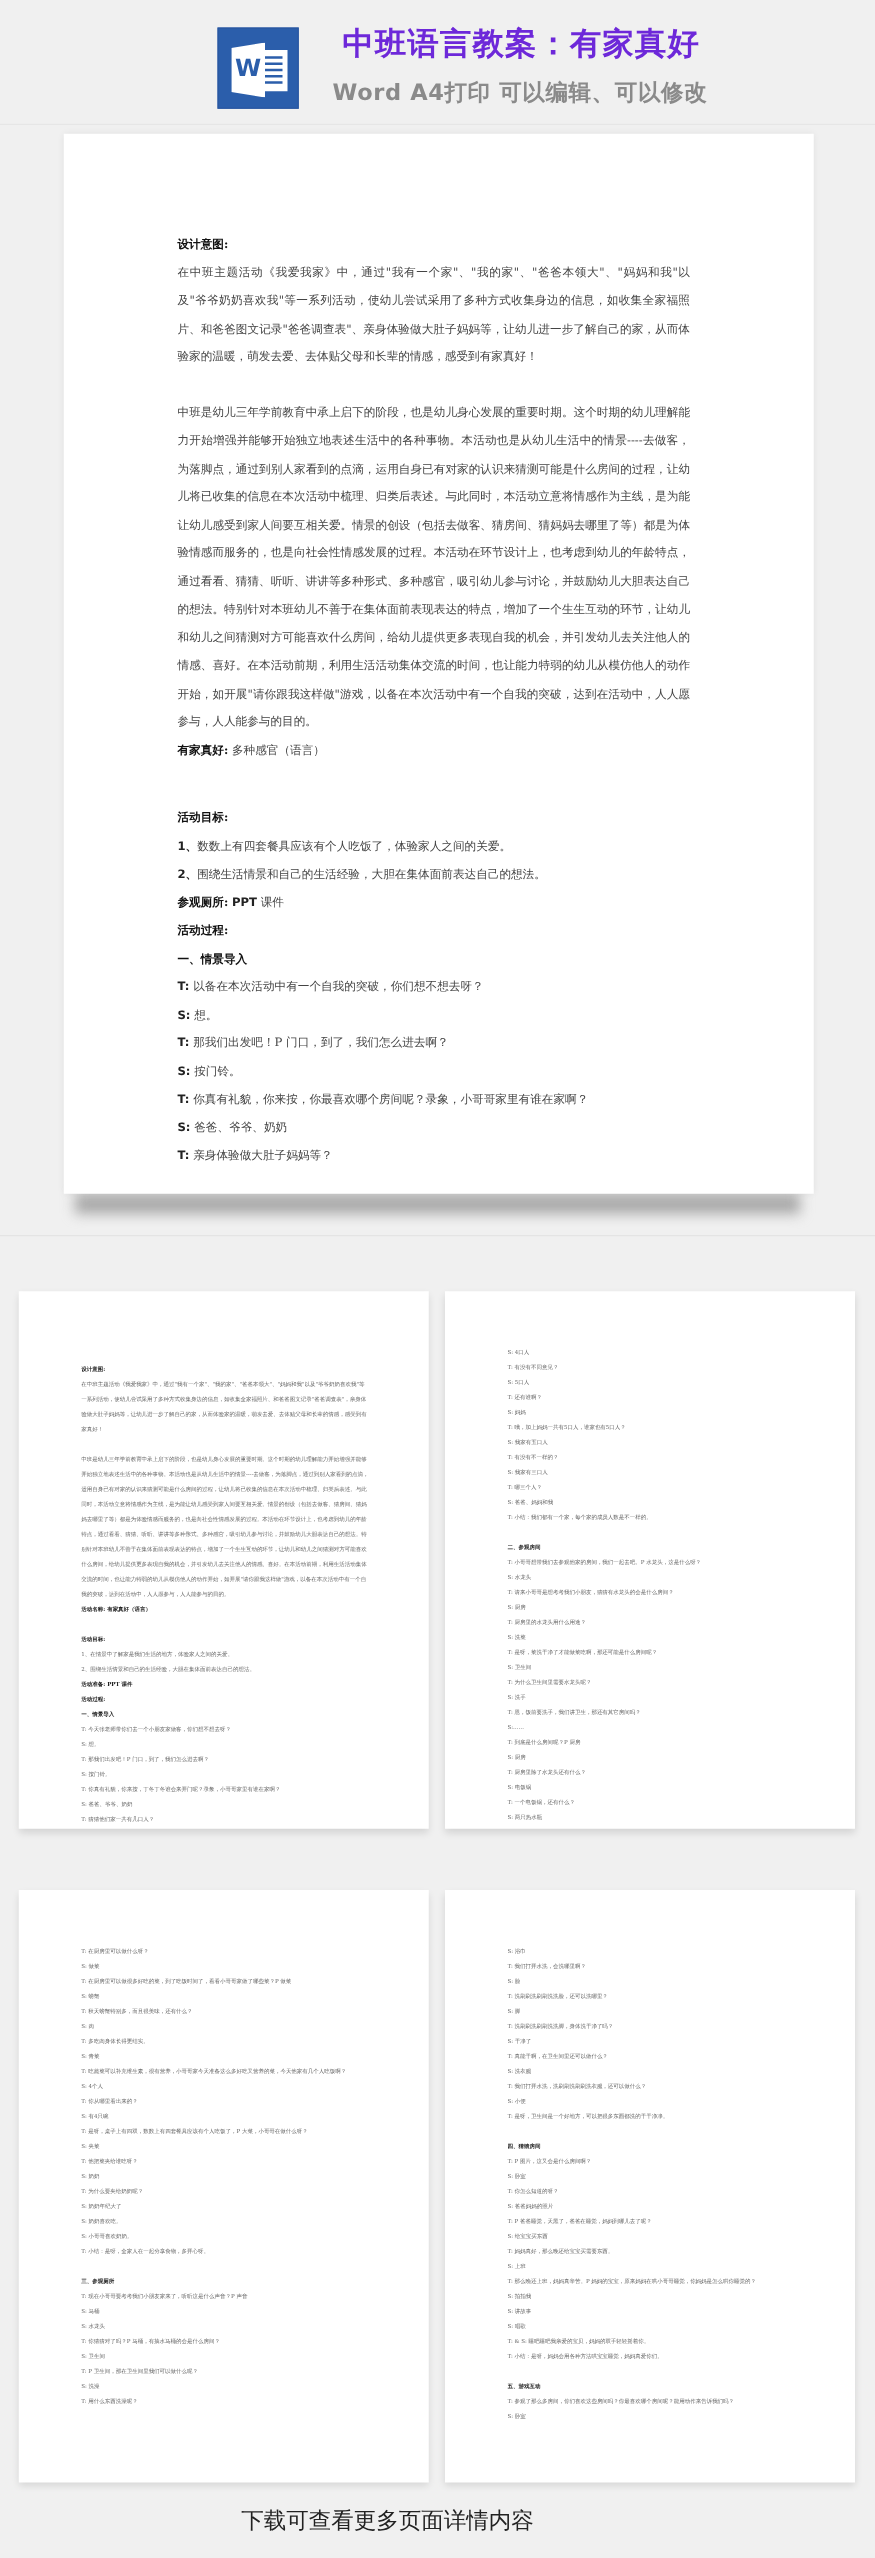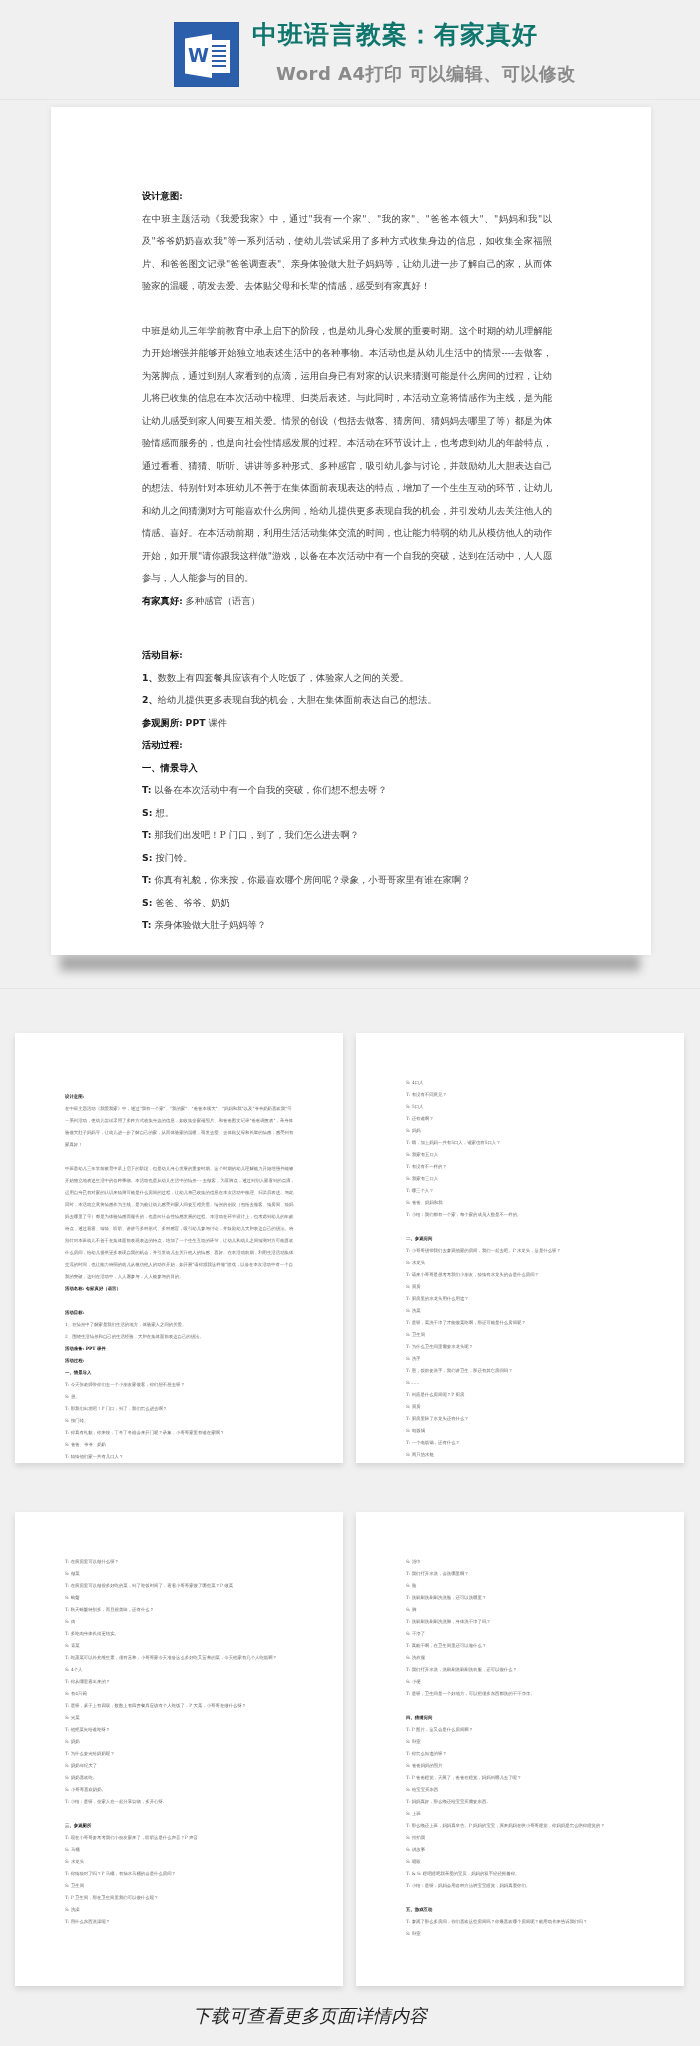--- a/index.html
+++ b/index.html
@@ -22,25 +22,25 @@
   }
   .logo .cover {
     position: absolute; left: 10px; top: 11px; width: 27px; height: 44px; background: #fff;
     clip-path: polygon(0 10%, 100% 0, 100% 100%, 0 90%);
   }
   .logo .cover span {
     position: absolute; left: 3px; top: 10px; font-family: "DejaVu Sans", sans-serif;
     font-weight: bold; font-size: 19px; color: #2b5eab;
   }
   .title {
-    position: absolute; left: 252px; top: 18px; font-family: Liberation Mono, monospace;
-    font-size: 25px; font-weight: bold; color: #0f766e; letter-spacing: 1px;
+    position: absolute; left: 274px; top: 18px; font-family: Liberation Mono, monospace;
+    font-size: 25px; font-weight: bold; color: #6d28d9; letter-spacing: 1px;
   }
   .subtitle {
-    position: absolute; left: 276px; top: 62px; font-family: "DejaVu Sans", sans-serif;
+    position: absolute; left: 266px; top: 62px; font-family: "DejaVu Sans", sans-serif;
     font-size: 18px; font-weight: bold; color: #8a8a8a; letter-spacing: 0.5px;
   }
   .header-divider {
     position: absolute; left: 0; top: 99px; width: 700px; height: 1px; background: #e6e6e6;
   }
   
   .main-wrap {
     position: absolute; left: 0; top: 100px; width: 700px; height: 888px;
     background: #f0f0f0; border-bottom: 1px solid #e4e4e4;
   }
@@ -62,21 +62,21 @@
     position: absolute; background: #fff; box-shadow: 0 3px 6px rgba(0,0,0,0.12);
     overflow: hidden;
   }
   .thumb .tdoc { position: absolute; left: 50px; width: 230px; font-size: 4.4px; color: #666; }
   .thumb .tdoc p { margin: 0; line-height: 12px; white-space: nowrap; overflow: hidden; }
   .thumb .tdoc .h { font-weight: bold; color: #222; }
   .thumb .tdoc .gap { height: 12px; }
   .thumb .tdoc .wrap { white-space: normal; }
   .footer {
     position: absolute; left: 0; top: 2004px; width: 620px; text-align: center;
-    font-family: "DejaVu Sans", sans-serif; font-size: 18px; color: #222; font-style: italic;
+    font-family: "DejaVu Sans", sans-serif; font-size: 18px; color: #222;
   }
 </style>
 </head>
 <body>
 
 <div class="header">
   <div class="logo">
     <div class="sheet-lines">
       <i style="top:5px"></i>
         <i style="top:10px"></i>
@@ -105,21 +105,21 @@
       <span class="h">有家真好:</span>
       <span>多种感官（语言）</span>
     </p>
     <div class="gap"></div>
     <div class="gap" style="height:10px"></div>
     <p class="h">活动目标:</p>
     <p>
       <span class="num">1、</span><span>数数上有四套餐具应该有个人吃饭了，体验家人之间的关爱。</span>
     </p>
     <p>
-      <span class="num">2、</span><span>给幼儿提供更多表现自我的机会，大胆在集体面前表达自己的想法。</span>
+      <span class="num">2、</span><span>围绕生活情景和自己的生活经验，大胆在集体面前表达自己的想法。</span>
     </p>
     <p>
       <span class="h">参观厕所:</span>
       <span class="num">PPT</span>
       <span>课件</span>
     </p>
     <p class="h">活动过程:</p>
     <p class="h">一、情景导入</p>
     <div>
       <p><span class="num">T:</span> <span>以备在本次活动中有一个自我的突破，你们想不想去呀？</span></p>

